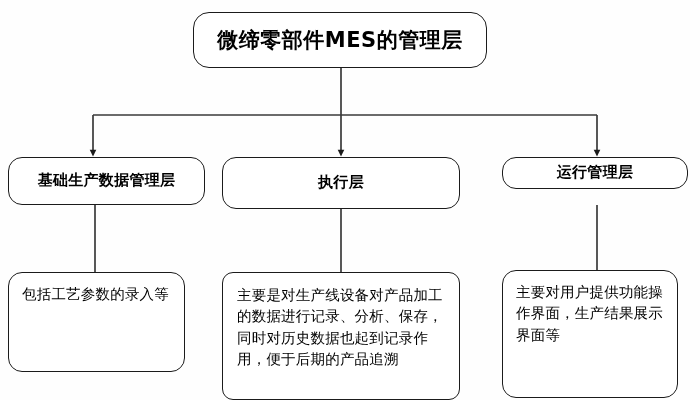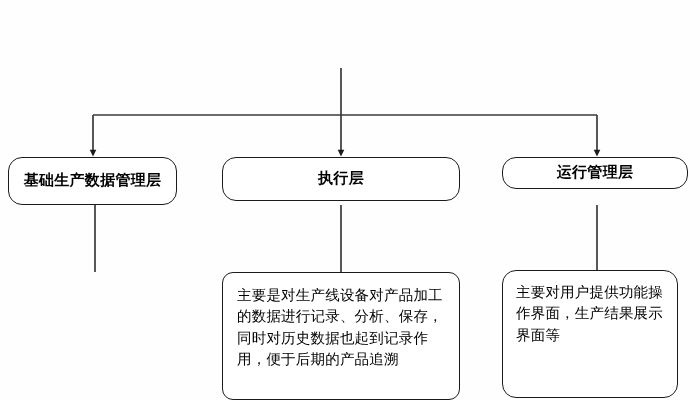--- a/index.html
+++ b/index.html
@@ -67,22 +67,22 @@
     font-weight: normal;
     text-align: left;
     letter-spacing: 0.2px;
     line-height: 1.48;
   }
 
   
   #node-title { left: 193px; top: 12px; width: 294px; height: 56px; }
 
   
-  #node-layer-0 { left: 8px;   top: 157px; width: 169px; height: 48px; align-items: center; }
-  #node-layer-1 { left: 222px; top: 157px; width: 238px; height: 44px; }
+  #node-layer-0 { left: 8px;   top: 157px; width: 197px; height: 48px; align-items: center; }
+  #node-layer-1 { left: 222px; top: 157px; width: 238px; height: 52px; }
   #node-layer-2 { left: 502px; top: 157px; width: 186px; height: 32px; }
 
   
   #node-desc-0 { left: 8px;   top: 272px; width: 177px; height: 100px; padding: 11px 13px 0 13px; }
   #node-desc-1 { left: 222px; top: 272px; width: 238px; height: 128px; padding: 12px 14px 0 14px; border-radius: 11px; }
   #node-desc-2 { left: 502px; top: 270px; width: 176px; height: 128px; padding: 11px 13px 0 13px; }
 </style>
 </head>
 <body>
 
@@ -101,33 +101,39 @@
 
     <path d="M93,115 L93,153" stroke="#3a3a3a" stroke-width="1.7" fill="none" marker-end="url(#arrowhead)"></path>
     <path d="M341,115 L341,153" stroke="#3a3a3a" stroke-width="1.7" fill="none" marker-end="url(#arrowhead)"></path>
     <path d="M597,115 L597,153" stroke="#3a3a3a" stroke-width="1.7" fill="none" marker-end="url(#arrowhead)"></path>
 
     <path d="M95,205 L95,272" stroke="#3a3a3a" stroke-width="1.7" fill="none"></path>
     <path d="M341,205 L341,272" stroke="#3a3a3a" stroke-width="1.7" fill="none"></path>
     <path d="M597,205 L597,270" stroke="#3a3a3a" stroke-width="1.7" fill="none"></path>
   </svg>
 
+  <div id="node-title" class="node title-node">
+    <span class="node-label">微缔零部件MES的管理层</span>
+  </div>
 
   <div id="node-layer-0" class="node layer-node">
     <span class="node-label">基础生产数据管理层</span>
   </div>
 
   <div id="node-layer-1" class="node layer-node">
     <span class="node-label">执行层</span>
   </div>
 
   <div id="node-layer-2" class="node layer-node">
     <span class="node-label">运行管理层</span>
   </div>
 
+  <div id="node-desc-0" class="node desc-node">
+    <span class="node-label">包括工艺参数的录入等</span>
+  </div>
 
   <div id="node-desc-1" class="node desc-node">
     <span class="node-label">主要是对生产线设备对产品加工的数据进行记录、分析、保存，同时对历史数据也起到记录作用，便于后期的产品追溯</span>
   </div>
 
   <div id="node-desc-2" class="node desc-node">
     <span class="node-label">主要对用户提供功能操作界面，生产结果展示界面等</span>
   </div>
 
 </div>

